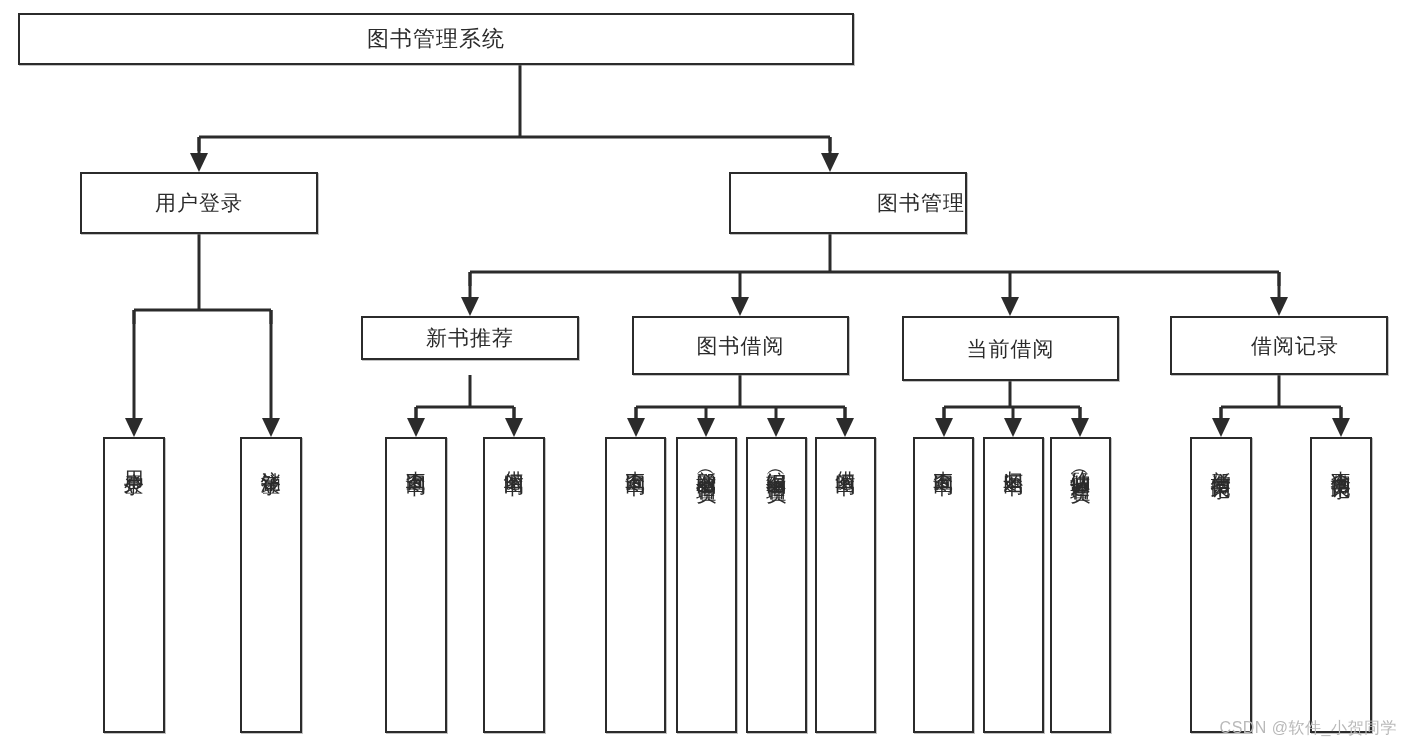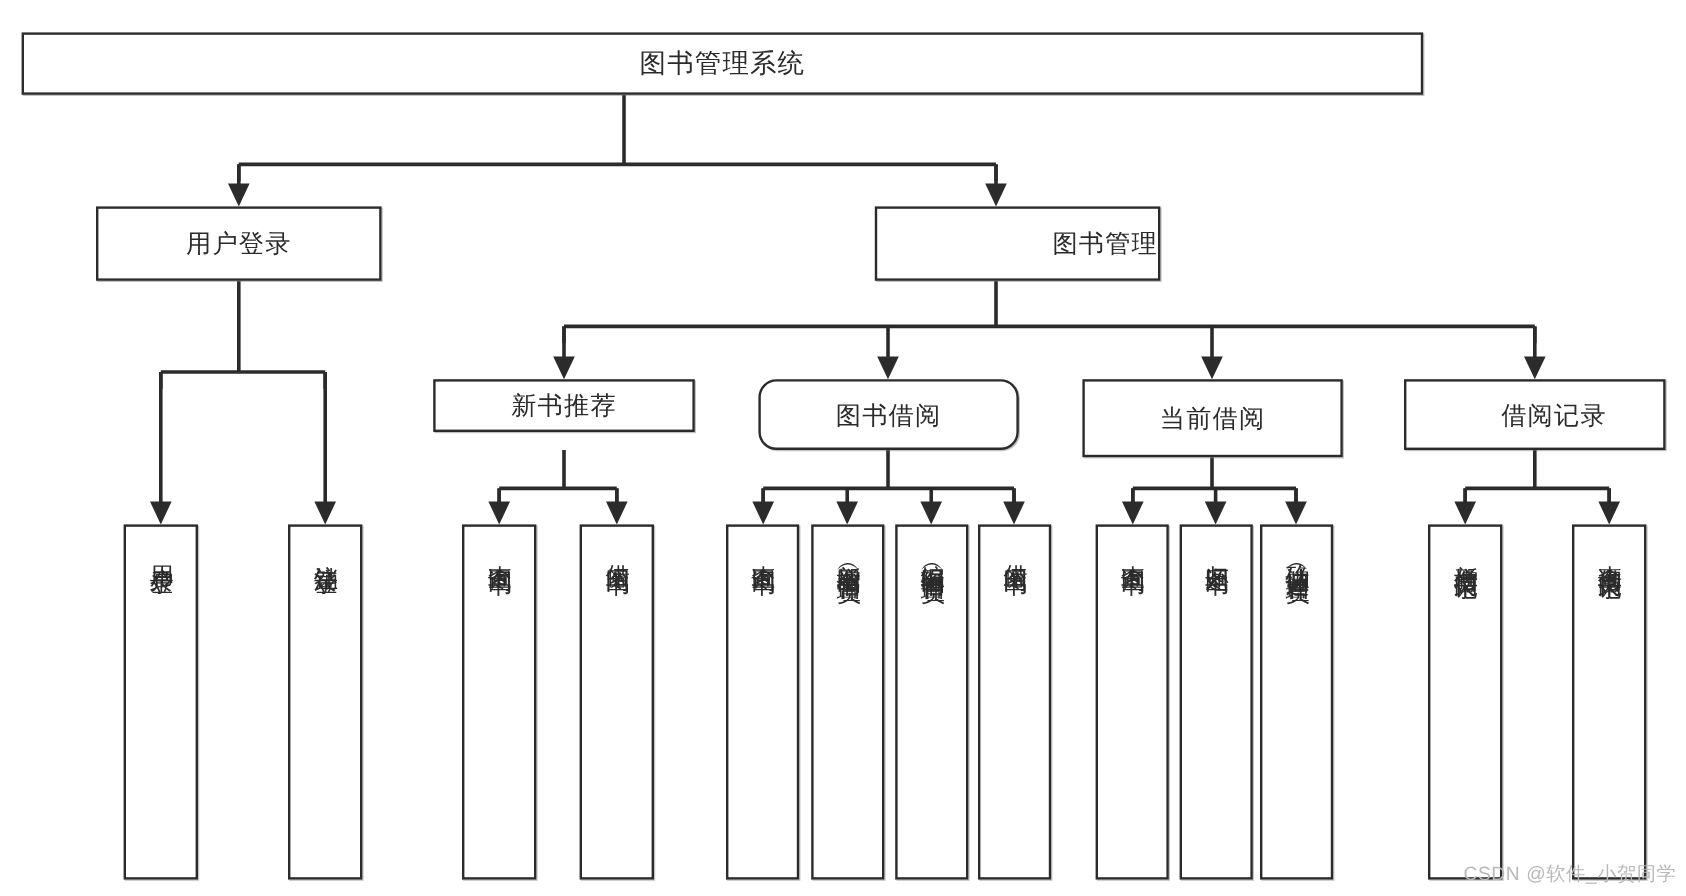--- a/index.html
+++ b/index.html
@@ -134,33 +134,33 @@
       <line x1="1013" y1="407" x2="1013" y2="421" stroke="#2b2b2b" stroke-width="3"></line>
       <polygon points="1004,418 1022,418 1013,437" fill="#2b2b2b"></polygon>
       <line x1="1080" y1="407" x2="1080" y2="421" stroke="#2b2b2b" stroke-width="3"></line>
       <polygon points="1071,418 1089,418 1080,437" fill="#2b2b2b"></polygon>
       <line x1="1221" y1="407" x2="1221" y2="421" stroke="#2b2b2b" stroke-width="3"></line>
       <polygon points="1212,418 1230,418 1221,437" fill="#2b2b2b"></polygon>
       <line x1="1341" y1="407" x2="1341" y2="421" stroke="#2b2b2b" stroke-width="3"></line>
       <polygon points="1332,418 1350,418 1341,437" fill="#2b2b2b"></polygon>
     </svg>
   <div id="nodes-layer">
-      <div class="node horiz root" style="left: 18px; top: 13px; width: 1168px; height: 52px; margin-top: 14px;">
+      <div class="node horiz root" style="left: 18px; top: 13px; width: 836px; height: 52px;">
         <span class="hlabel">图书管理系统</span>
       </div>
       <div class="node horiz" style="left: 80px; top: 172px; width: 238px; height: 62px;">
         <span class="hlabel">用户登录</span>
       </div>
       <div class="node horiz" style="left: 729px; top: 172px; width: 238px; height: 62px; justify-content: flex-end;">
         <span class="hlabel">图书管理</span>
       </div>
       <div class="node horiz" style="left: 361px; top: 316px; width: 218px; height: 44px;">
         <span class="hlabel">新书推荐</span>
       </div>
-      <div class="node horiz" style="left: 632px; top: 316px; width: 217px; height: 59px; border-radius: 15px;">
+      <div class="node horiz" style="left: 632px; top: 316px; width: 217px; height: 59px;">
         <span class="hlabel">图书借阅</span>
       </div>
       <div class="node horiz" style="left: 902px; top: 316px; width: 217px; height: 65px;">
         <span class="hlabel">当前借阅</span>
       </div>
       <div class="node horiz" style="left: 1170px; top: 316px; width: 218px; height: 59px; padding-left: 32px;">
         <span class="hlabel">借阅记录</span>
       </div>
       <div class="node vert" style="left: 103px; top: 437px; width: 62px; height: 296px;">
         <span class="vlabel">用户登录</span>

